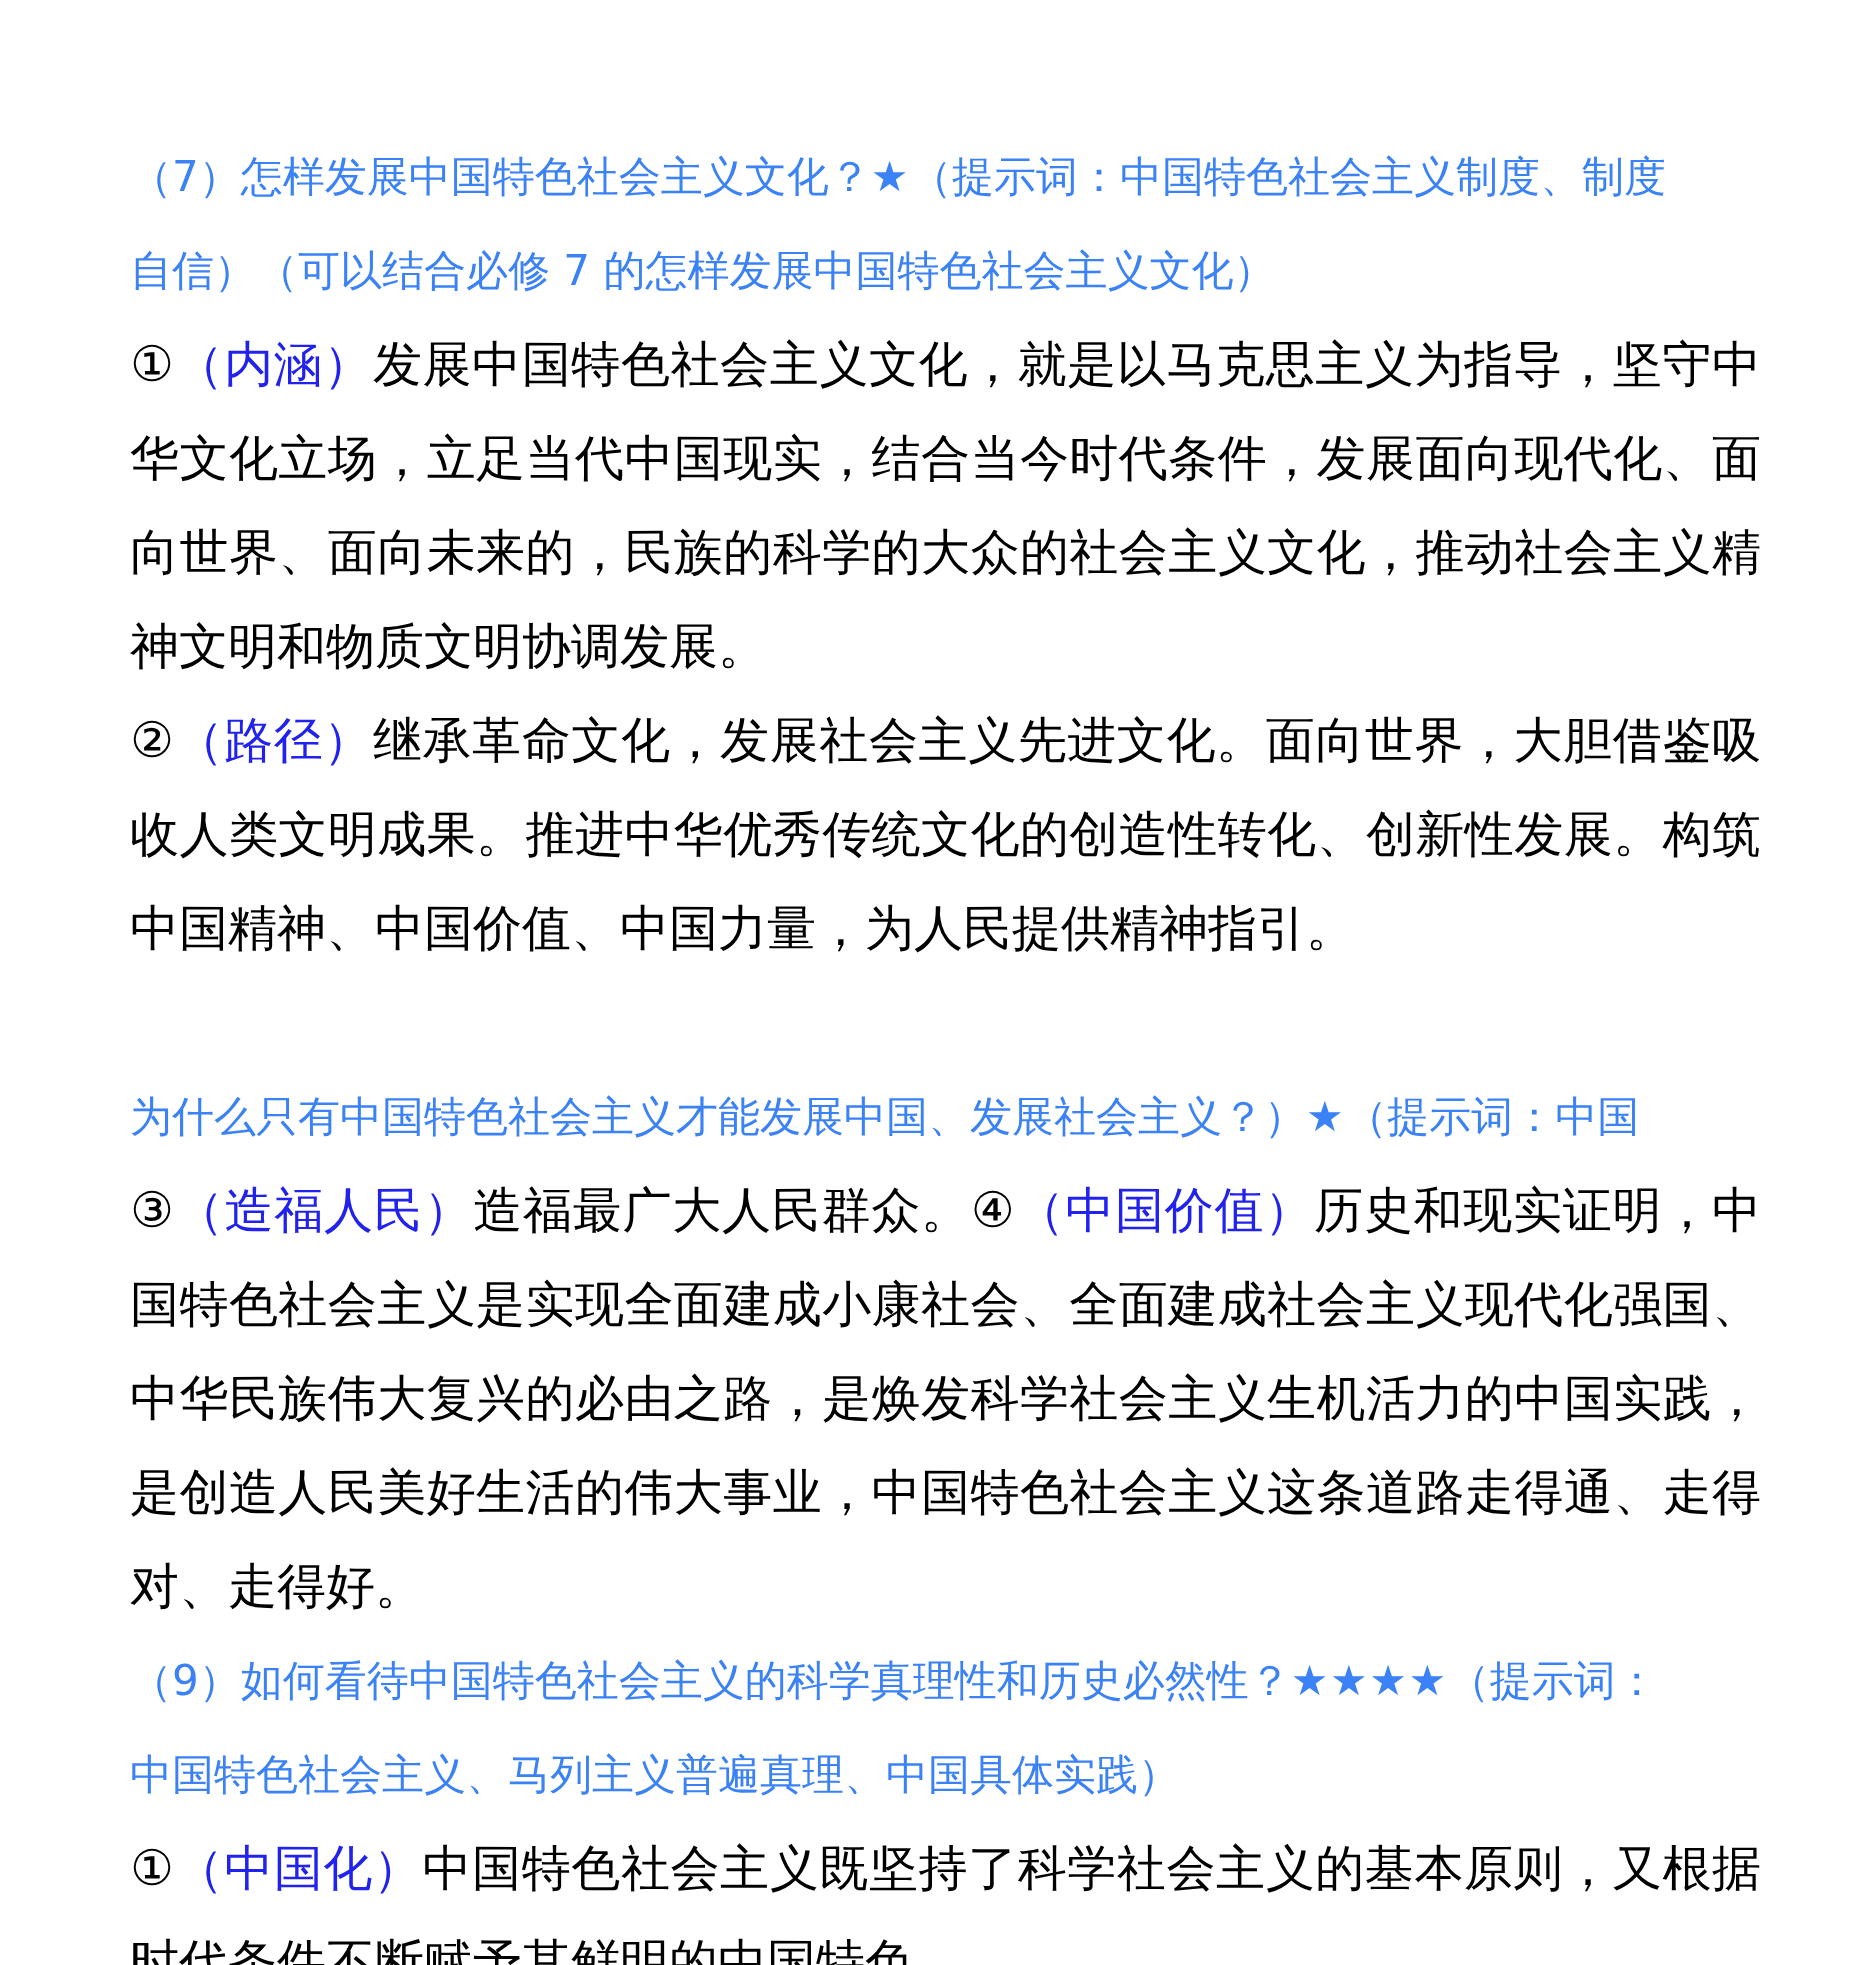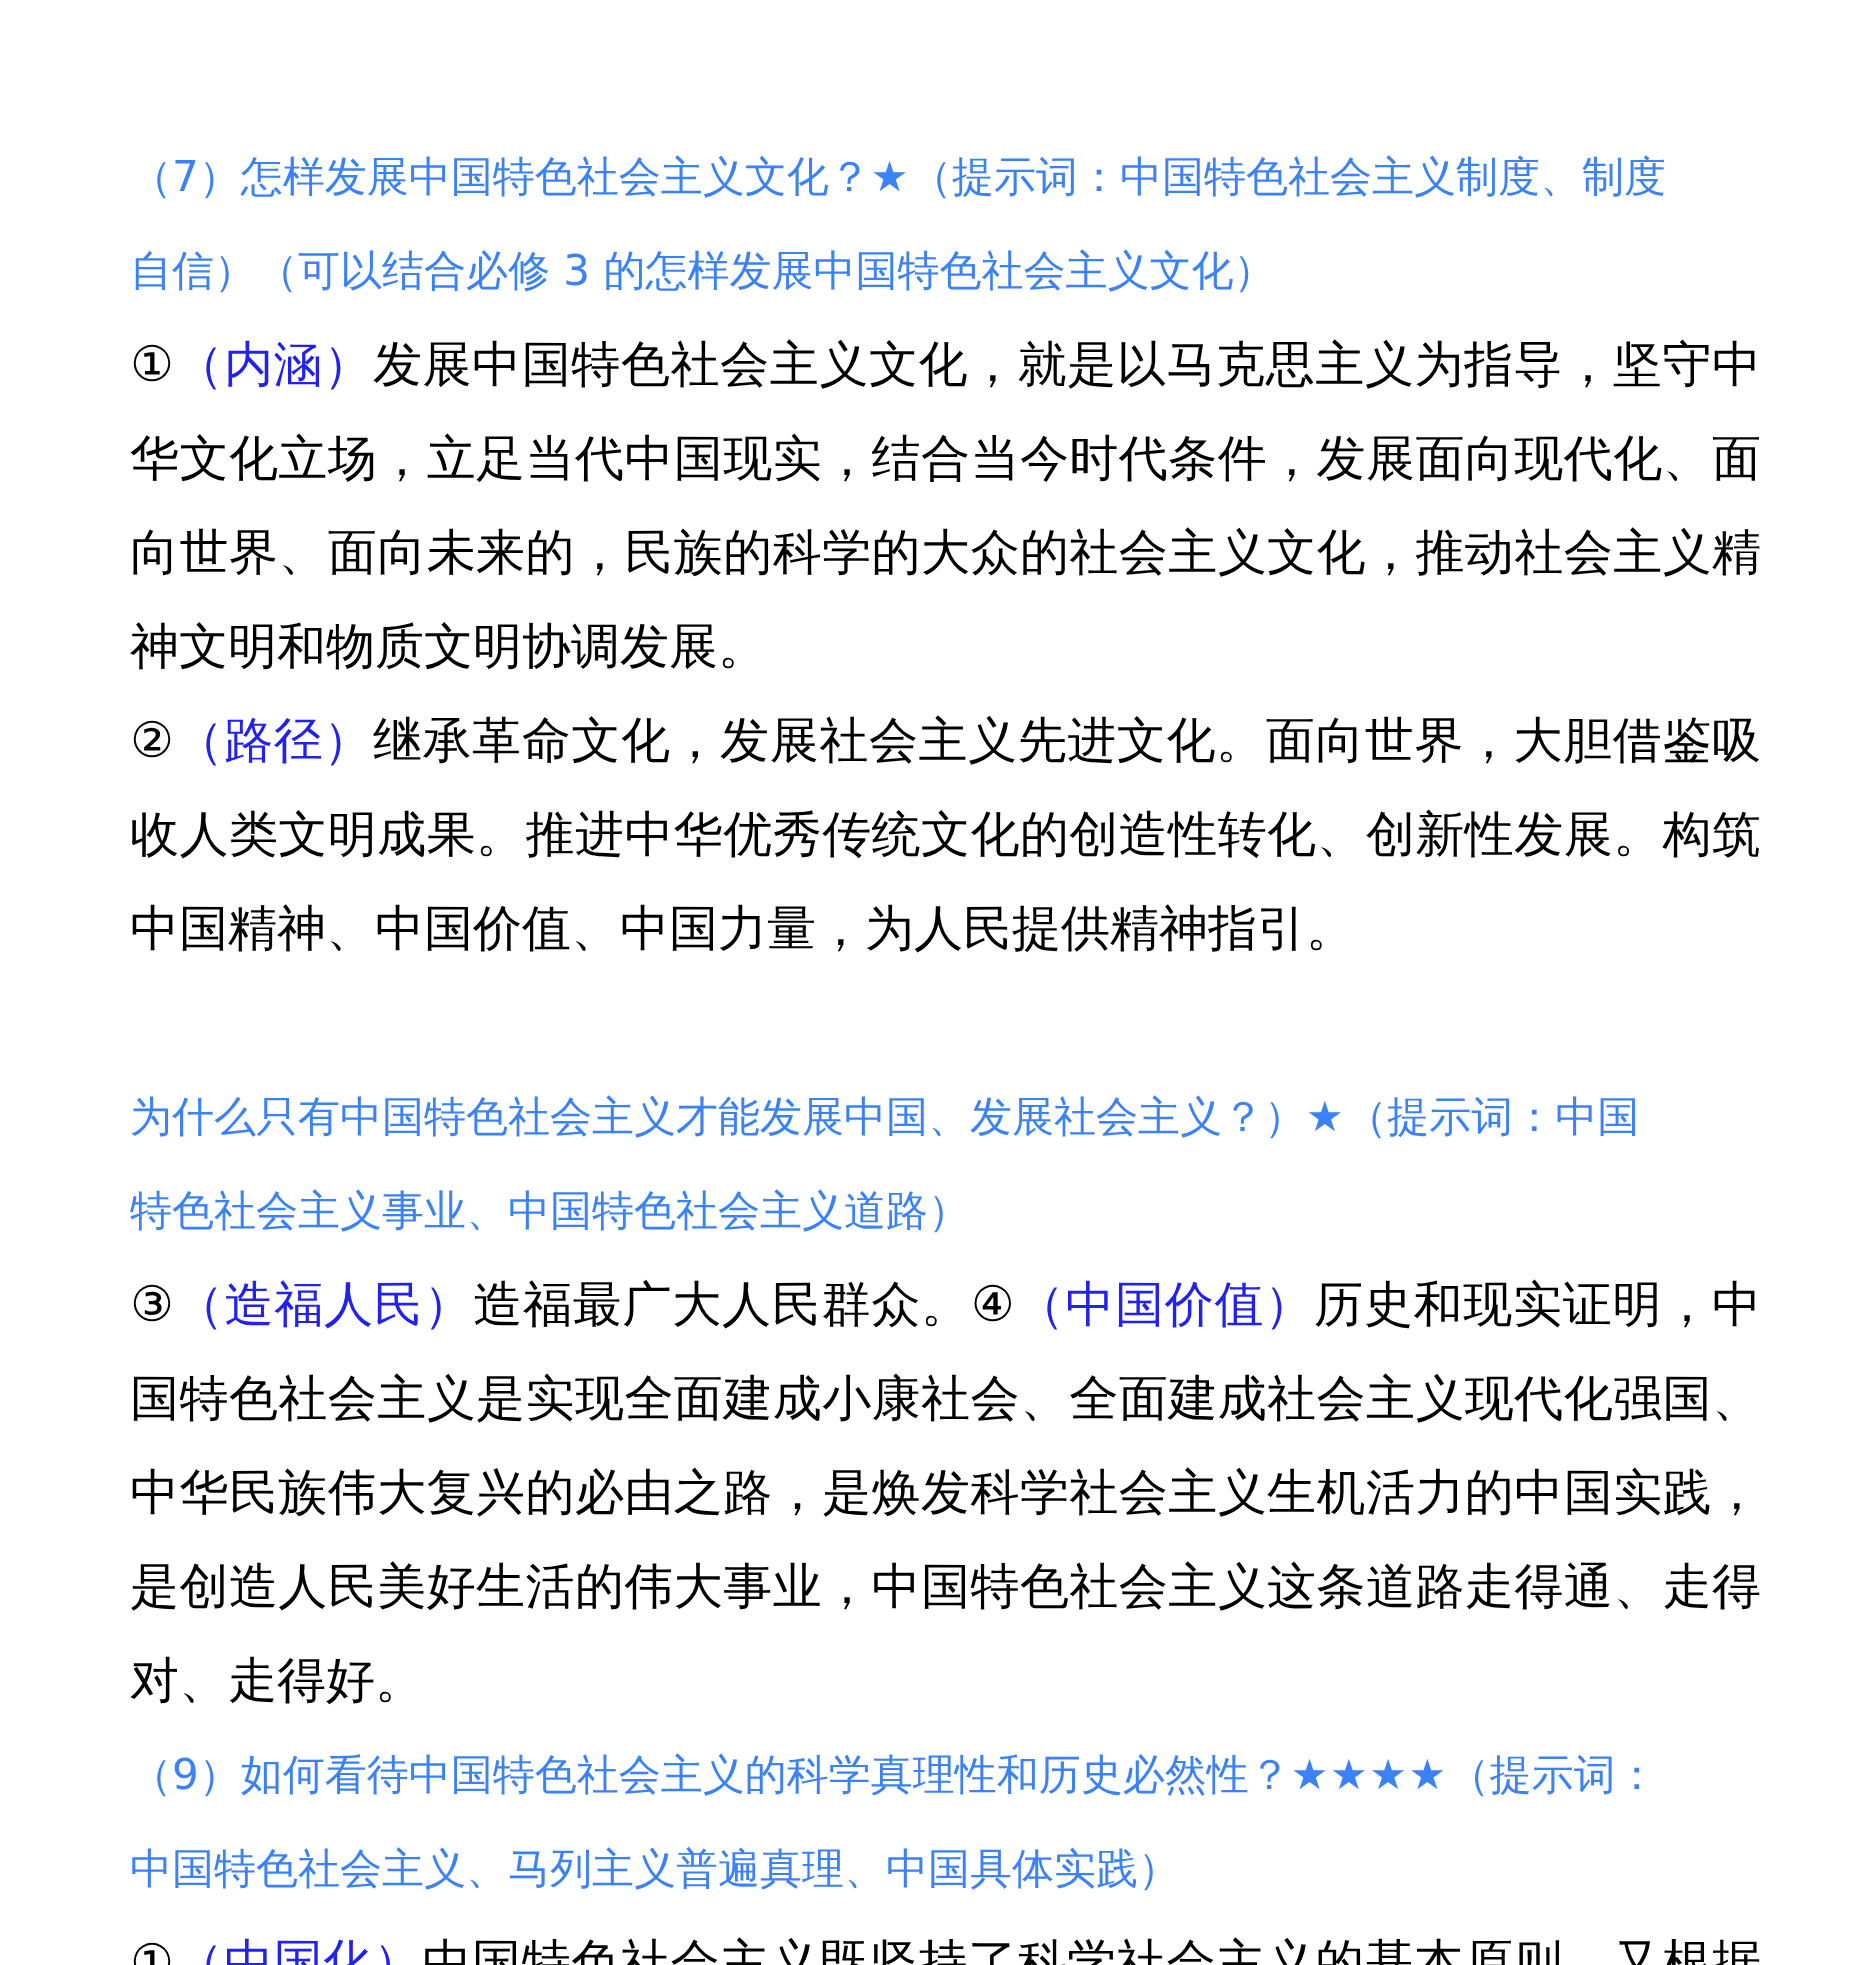--- a/index.html
+++ b/index.html
@@ -53,27 +53,27 @@
   .para .num {
     color: #000000;
   }
 </style>
 </head>
 <body>
 
 <div class="page">
   <div class="content">
 
-    <p class="heading"><span>（7）怎样发展中国特色社会主义文化？</span><span class="star">★</span><span>（提示词：中国特色社会主义制度、制度</span><br><span>自信）（可以结合必修 3 的怎样发展中国特色社会主义文化）</span></p>
+    <p class="heading"><span>（7）怎样发展中国特色社会主义文化？</span><span class="star">★</span><span>（提示词：中国特色社会主义制度、制度</span><br><span>自信）（可以结合必修 7 的怎样发展中国特色社会主义文化）</span></p>
 
     <p class="para"><span class="num">①</span><span class="kw">（内涵）</span><span>发展中国特色社会主义文化，就是以马克思主义为指导，坚守中华文化立场，立足当代中国现实，结合当今时代条件，发展面向现代化、面向世界、面向未来的，民族的科学的大众的社会主义文化，推动社会主义精神文明和物质文明协调发展。</span></p>
 
     <p class="para"><span class="num">②</span><span class="kw">（路径）</span><span>继承革命文化，发展社会主义先进文化。面向世界，大胆借鉴吸收人类文明成果。推进中华优秀传统文化的创造性转化、创新性发展。构筑中国精神、中国价值、中国力量，为人民提供精神指引。</span></p>
 
-    <p class="heading"><br><span>为什么只有中国特色社会主义才能发展中国、发展社会主义？）</span><span class="star">★</span><span>（提示词：中国</span><br><span>特色社会主义事业、中国特色社会主义道路）</span></p>
+    <p class="heading"><br><span>为什么只有中国特色社会主义才能发展中国、发展社会主义？）</span><span class="star">★</span><span>（提示词：中国</span><br></p>
 
 
 
     <p class="para"><span class="num">③</span><span class="kw">（造福人民）</span><span>造福最广大人民群众。</span><span class="num">④</span><span class="kw">（中国价值）</span><span>历史和现实证明，中国特色社会主义是实现全面建成小康社会、全面建成社会主义现代化强国、中华民族伟大复兴的必由之路，是焕发科学社会主义生机活力的中国实践，是创造人民美好生活的伟大事业，中国特色社会主义这条道路走得通、走得对、走得好。</span></p>
 
     <p class="heading"><span>（9）如何看待中国特色社会主义的科学真理性和历史必然性？</span><span class="star">★★★★</span><span>（提示词：</span><br><span>中国特色社会主义、马列主义普遍真理、中国具体实践）</span></p>
 
     <p class="para"><span class="num">①</span><span class="kw">（中国化）</span><span>中国特色社会主义既坚持了科学社会主义的基本原则，又根据时代条件不断赋予其鲜明的中国特色。</span></p>
 
   </div>

